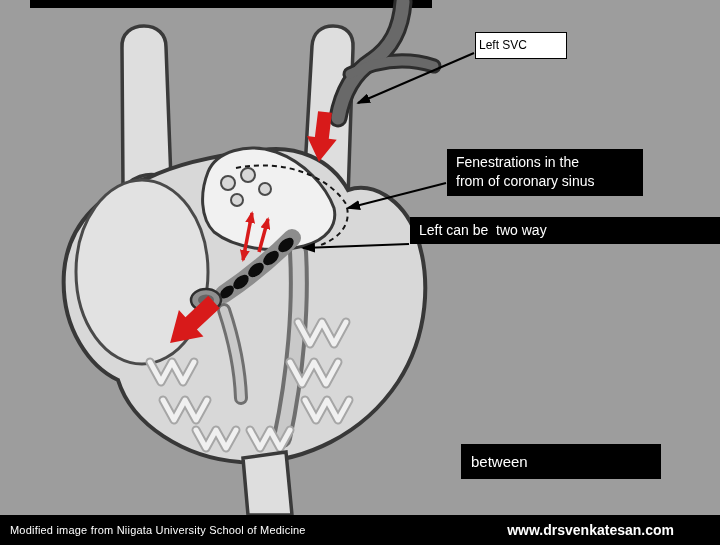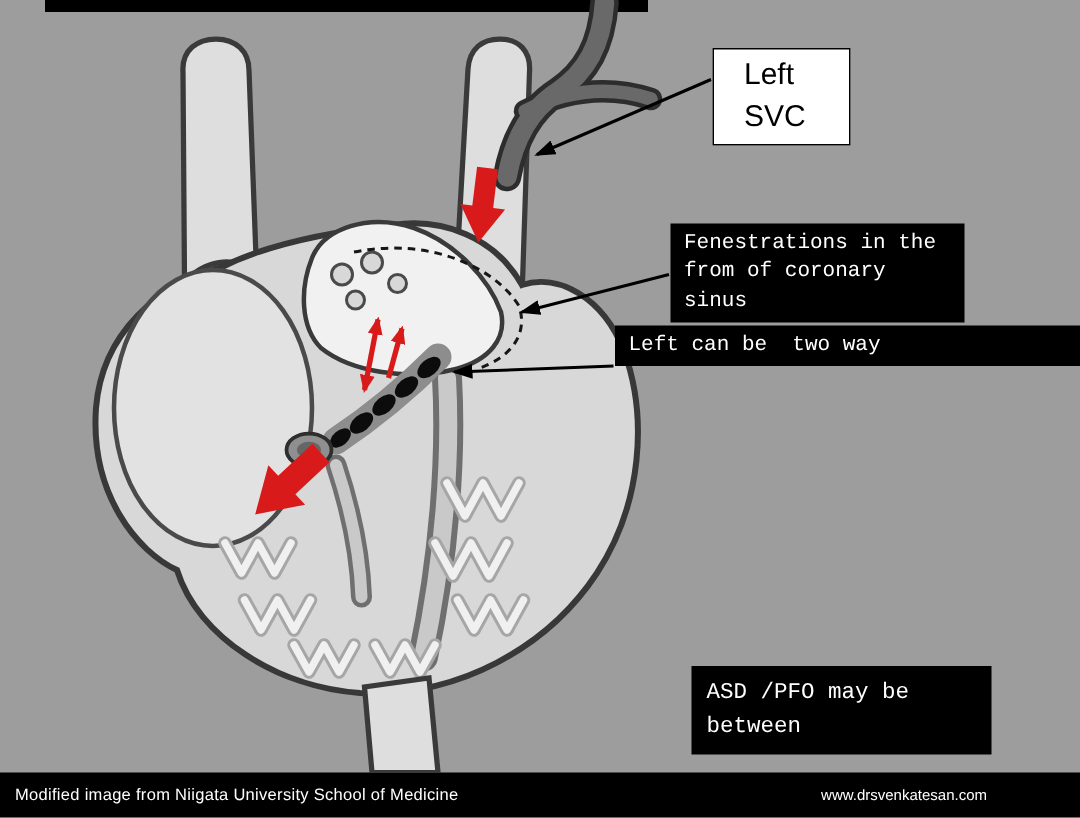--- a/index.html
+++ b/index.html
@@ -18,39 +18,39 @@
     position:relative;width:720px;height:545px;overflow:hidden;
     background:var(--background,#9d9d9d);
   }
   .top-strip{position:absolute;left:30px;top:0;width:402px;height:8px;background:#000;}
   .illustration{position:absolute;left:0;top:0;}
 
   .callout{position:absolute;box-sizing:border-box;line-height:1.38;}
   .callout span{display:block;white-space:pre-wrap;}
   .callout.white{
     background:var(--callout-white-bg,#fff);color:var(--callout-white-text,#000);
-    border:1px solid #000;font-size:20px;padding:4px 20px;
+    border:1px solid #000;font-size:12px;padding:4px 3px;
   }
   .callout.black{
     background:var(--callout-black-bg,#000);color:var(--callout-black-text,#fff);
-    font-size:14px;padding:4px 9px;font-family:Liberation Mono, monospace;
+    font-size:14px;padding:4px 9px;
   }
   #co-left-svc{left:475px;top:32px;width:92px;}
   #co-fen{left:447px;top:149px;width:196px;}
   #co-comm{left:410px;top:217px;right:0;}
   #co-asd{left:461px;top:444px;width:200px;font-size:15px;line-height:1.55;padding:6px 10px;}
 
   .footer{
     position:absolute;left:0;bottom:0;width:720px;height:30px;
     background:var(--footer-bg,#000);color:var(--footer-text,#fff);
     display:flex;align-items:center;justify-content:space-between;
     box-sizing:border-box;padding:0 10px;text-align:center;
   }
   .footer .credit{font-size:11px;letter-spacing:.2px;}
-  .footer .website{font-size:10px;font-weight:normal;margin-right:52px;}
+  .footer .website{font-size:14px;font-weight:bold;margin-right:36px;}
 
   
   .vessel{fill:#dedede;stroke:#3a3a3a;stroke-width:3.5;}
   .dark-vessel-outline{fill:none;stroke:#2d2d2d;stroke-width:19;stroke-linecap:round;}
   .dark-vessel-outline.thin{stroke-width:15;}
   .dark-vessel{fill:none;stroke:#696969;stroke-width:13;stroke-linecap:round;}
   .dark-vessel.thin2{stroke-width:9;}
   .body{fill:#d8d8d8;stroke:#383838;stroke-width:4;}
   .chamber{fill:#e2e2e2;stroke:#4a4a4a;stroke-width:3;}
   .band-dark{fill:none;stroke:#6f6f6f;stroke-width:20;stroke-linecap:round;}
@@ -174,21 +174,20 @@
   <div class="callout black" id="co-fen">
     <span>Fenestrations in the</span>
     <span>from of coronary sinus</span>
   </div>
 
   <div class="callout black" id="co-comm">
     <span>Left can be  two way</span>
   </div>
 
   <div class="callout black" id="co-asd">
-    <span>ASD /PFO may be</span>
     <span>between</span>
   </div>
 
   <div class="footer">
     <span class="credit">Modified image from Niigata University School of Medicine</span>
     <span class="website">www.drsvenkatesan.com</span>
   </div>
 
 </div>
 

